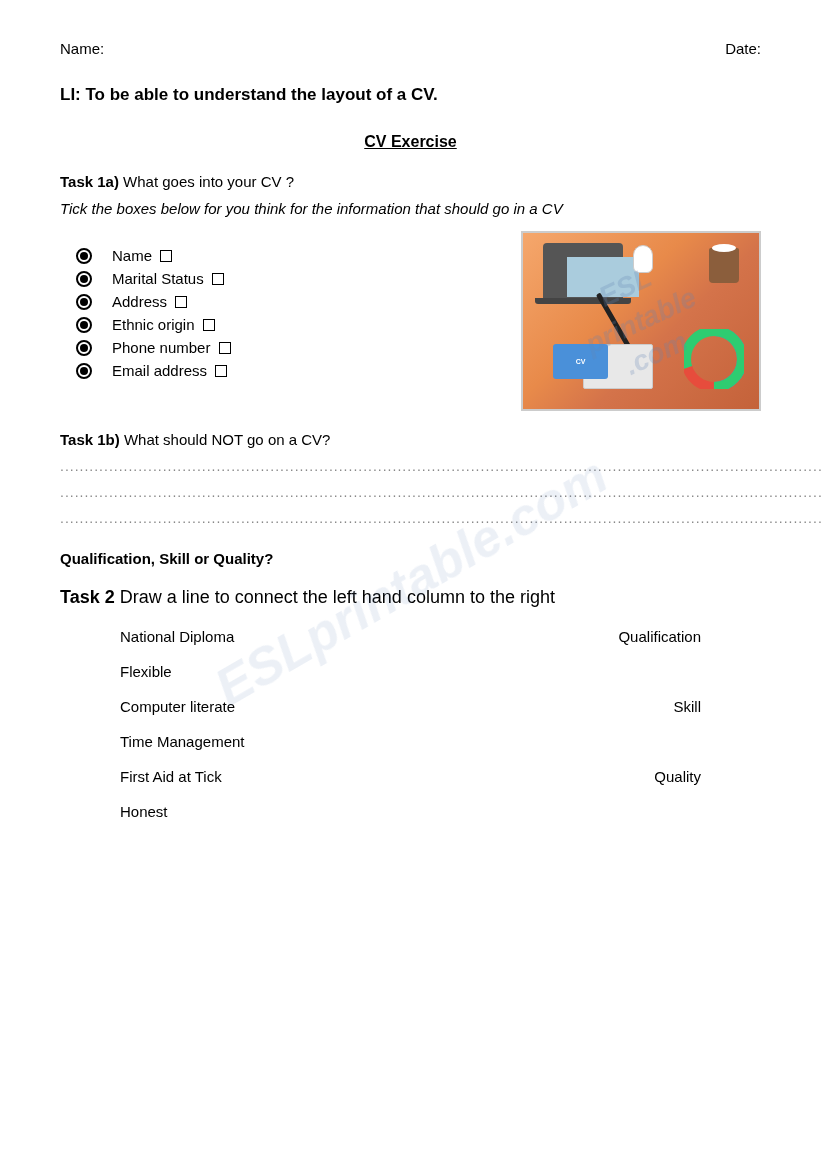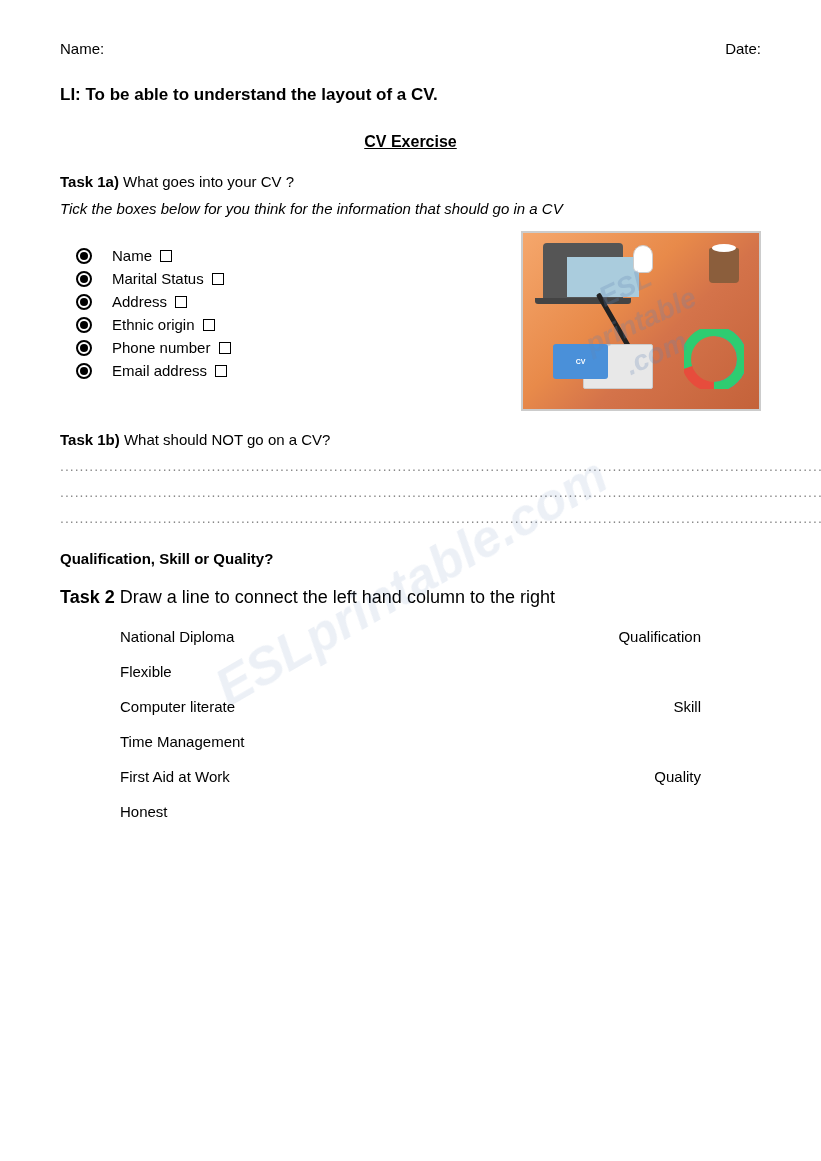--- a/index.html
+++ b/index.html
@@ -404,20 +404,20 @@
   </div>
   <div class="matching-row">
     <div class="left-col">Computer literate</div>
     <div class="right-col">Skill</div>
   </div>
   <div class="matching-row">
     <div class="left-col">Time Management</div>
     <div class="right-col"></div>
   </div>
   <div class="matching-row">
-    <div class="left-col">First Aid at Work</div>
+    <div class="left-col">First Aid at Tick</div>
     <div class="right-col">Quality</div>
   </div>
   <div class="matching-row">
     <div class="left-col">Honest</div>
     <div class="right-col"></div>
   </div>
 </div>
 
 </body></html>

